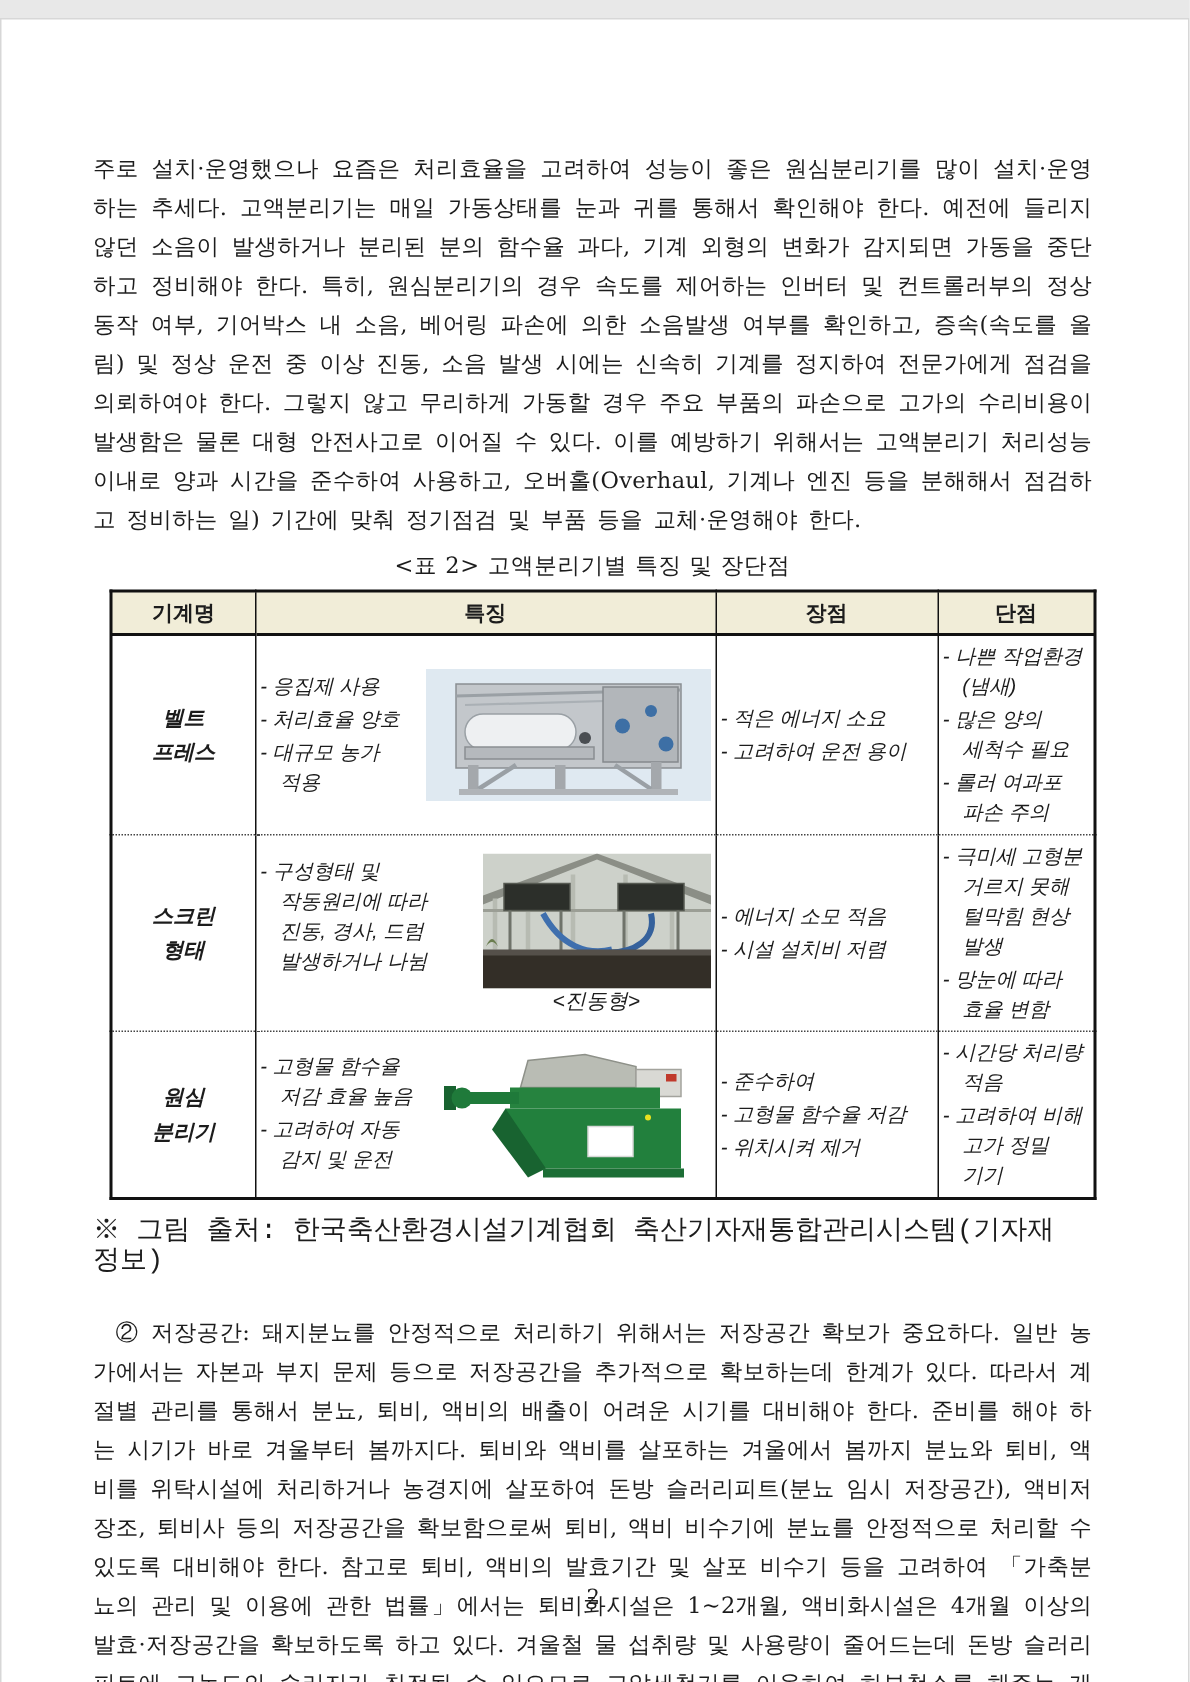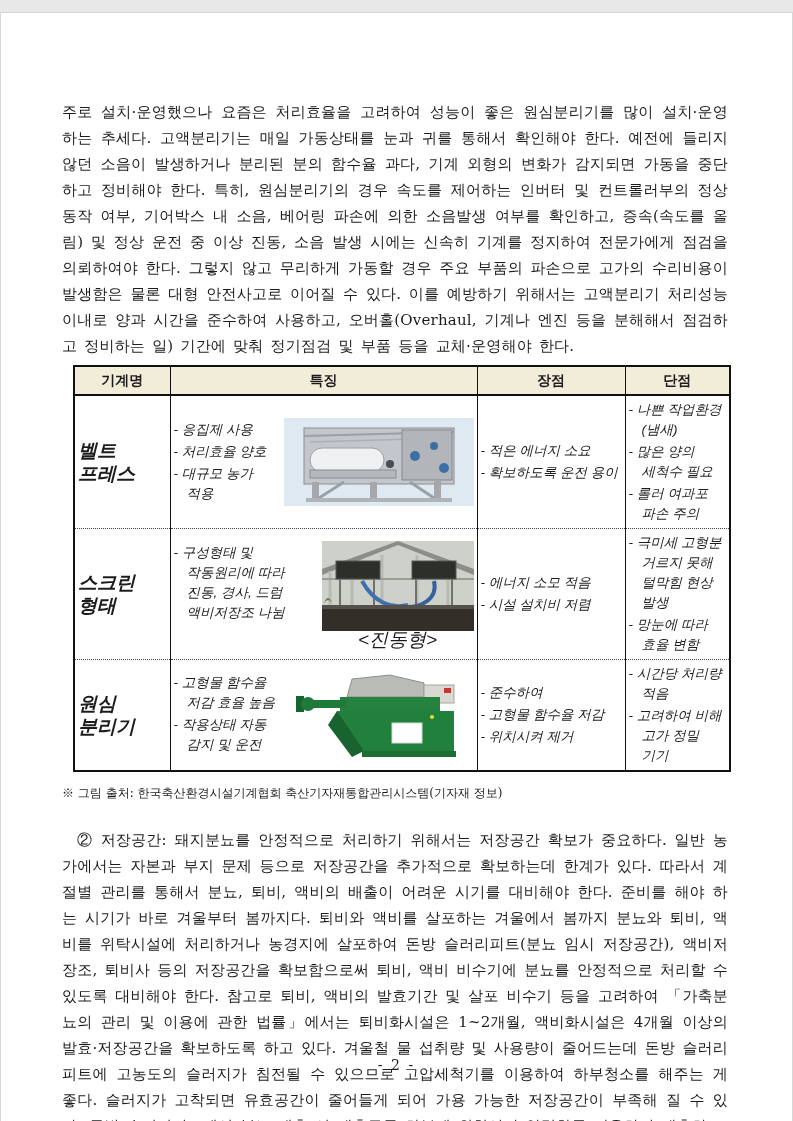--- a/index.html
+++ b/index.html
@@ -29,47 +29,48 @@
     background:#f1edd8; font-weight:bold; font-size:14px; height:25px;
     border-left:1.5px solid #111; border-right:1.5px solid #111;
     border-bottom:2px solid #111; padding:1px 2px;
   }
   table.machinery td{
     border-left:1.5px solid #111; border-right:1.5px solid #111;
     vertical-align:middle; padding:2px 3px;font-style:italic;
   }
   tr.datarow + tr.datarow td{border-top:1.5px dotted #444;}
   td.machine-name{
-    text-align:left; font-weight:bold; font-size:19px;
+    text-align:center; font-weight:bold; font-size:14px;
     white-space:pre-line; line-height:23px;
   }
   .cell-list div{
     padding-left:13px; text-indent:-13px; line-height:20px; margin:2px 0;
     text-align:left; word-break:keep-all;
   }
   td.feat-cell .wrap{display:flex; align-items:flex-start; gap:4px;}
   td.feat-cell .feat-text{flex:1; min-width:0;}
   td.feat-cell figure{margin:0; flex:0 0 auto; text-align:center;}
-  .img-caption{font-size:19px; line-height:15px; margin-top:1px;}
-  .footnote{font-size:12px; margin:11px 0 0 0; line-height:20px;}
+  .img-caption{font-size:14px; line-height:15px; margin-top:1px;}
+  .footnote{font-size:18px; margin:11px 0 0 0; line-height:20px;font-family:Liberation Mono, monospace;}
   p.p2{margin-top:24px; text-indent:15px;}
   .page-number{
     position:absolute; top:1044px; left:0; right:0; text-align:center;
     font-size:14px; letter-spacing:2px;
   }
   svg{display:block;}
 </style>
 </head>
 <body>
 
 <div class="page">
   <div class="content">
 
     <p class="bodytext">주로 설치·운영했으나 요즘은 처리효율을 고려하여 성능이 좋은 원심분리기를 많이 설치·운영하는 추세다. 고액분리기는 매일 가동상태를 눈과 귀를 통해서 확인해야 한다. 예전에 들리지 않던 소음이 발생하거나 분리된 분의 함수율 과다, 기계 외형의 변화가 감지되면 가동을 중단하고 정비해야 한다. 특히, 원심분리기의 경우 속도를 제어하는 인버터 및 컨트롤러부의 정상 동작 여부, 기어박스 내 소음, 베어링 파손에 의한 소음발생 여부를 확인하고, 증속(속도를 올림) 및 정상 운전 중 이상 진동, 소음 발생 시에는 신속히 기계를 정지하여 전문가에게 점검을 의뢰하여야 한다. 그렇지 않고 무리하게 가동할 경우 주요 부품의 파손으로 고가의 수리비용이 발생함은 물론 대형 안전사고로 이어질 수 있다. 이를 예방하기 위해서는 고액분리기 처리성능 이내로 양과 시간을 준수하여 사용하고, 오버홀(Overhaul, 기계나 엔진 등을 분해해서 점검하고 정비하는 일) 기간에 맞춰 정기점검 및 부품 등을 교체·운영해야 한다.</p>
 
+    <div class="tbl-caption">&lt;표 2&gt; 고액분리기별 특징 및 장단점</div>
 
     <table class="machinery">
       <colgroup>
           <col class="c-name">
           <col class="c-feat">
           <col class="c-pros">
           <col class="c-cons">
         </colgroup>
       <tbody>
           <tr>
@@ -108,39 +109,39 @@
                 <line x1="35" y1="80" x2="60" y2="64" stroke="#9aa0a5" stroke-width="3"></line>
                 <line x1="150" y1="80" x2="126" y2="64" stroke="#9aa0a5" stroke-width="3"></line>
                 <rect x="22" y="80" width="146" height="4" fill="#b0b4b8"></rect>
               </svg>
             </figure>
           </div>
         </td>
         <td>
           <div class="cell-list">
             <div>- 적은 에너지 소요</div>
-            <div>- 확보하도록 운전 용이</div>
+            <div>- 고려하여 운전 용이</div>
           </div>
         </td>
         <td>
           <div class="cell-list">
             <div>- 나쁜 작업환경(냄새)</div>
             <div>- 많은 양의 세척수 필요</div>
             <div>- 롤러 여과포 파손 주의</div>
           </div>
         </td>
       </tr>
 
       <tr class="datarow" style="height:110px;">
         <td class="machine-name">스크린
 형태</td>
         <td class="feat-cell">
           <div class="wrap">
             <div class="feat-text cell-list">
-              <div>- 구성형태 및 작동원리에 따라 진동, 경사, 드럼 액비저장조 나뉨</div>
+              <div>- 구성형태 및 작동원리에 따라 진동, 경사, 드럼 발생하거나 나뉨</div>
             </div>
             <figure>
               <svg width="152" height="90" viewBox="0 0 152 90">
                 <rect width="152" height="90" fill="#cdd1ca"></rect>
                 <polygon points="0,34 76,4 152,34 152,28 76,0 0,28" fill="#8b8e86"></polygon>
                 <line x1="8" y1="30" x2="8" y2="64" stroke="#b7bbb2" stroke-width="3"></line>
                 <line x1="30" y1="22" x2="30" y2="64" stroke="#b7bbb2" stroke-width="3"></line>
                 <line x1="60" y1="14" x2="60" y2="64" stroke="#b7bbb2" stroke-width="3"></line>
                 <line x1="95" y1="14" x2="95" y2="64" stroke="#b7bbb2" stroke-width="3"></line>
                 <line x1="126" y1="24" x2="126" y2="64" stroke="#b7bbb2" stroke-width="3"></line>
@@ -175,21 +176,21 @@
         </td>
       </tr>
 
       <tr class="datarow" style="height:94px;">
         <td class="machine-name">원심
 분리기</td>
         <td class="feat-cell">
           <div class="wrap">
             <div class="feat-text cell-list">
               <div>- 고형물 함수율 저감 효율 높음</div>
-              <div>- 작용상태 자동 감지 및 운전</div>
+              <div>- 고려하여 자동 감지 및 운전</div>
             </div>
             <figure>
               <svg width="182" height="88" viewBox="0 0 182 88">
                 <rect width="182" height="88" fill="#ffffff"></rect>
                 <polygon points="55,26 60,8 98,4 132,12 132,26" fill="#b9bcb4" stroke="#8e9189"></polygon>
                 <rect x="132" y="14" width="30" height="18" fill="#d9d9d4" stroke="#a3a39d"></rect>
                 <rect x="152" y="17" width="7" height="5" fill="#c0392b"></rect>
                 <rect x="48" y="26" width="100" height="14" fill="#26833f"></rect>
                 <rect x="10" y="29" width="44" height="8" fill="#1f7a3a"></rect>
                 <rect x="4" y="25" width="8" height="16" fill="#186330"></rect>

